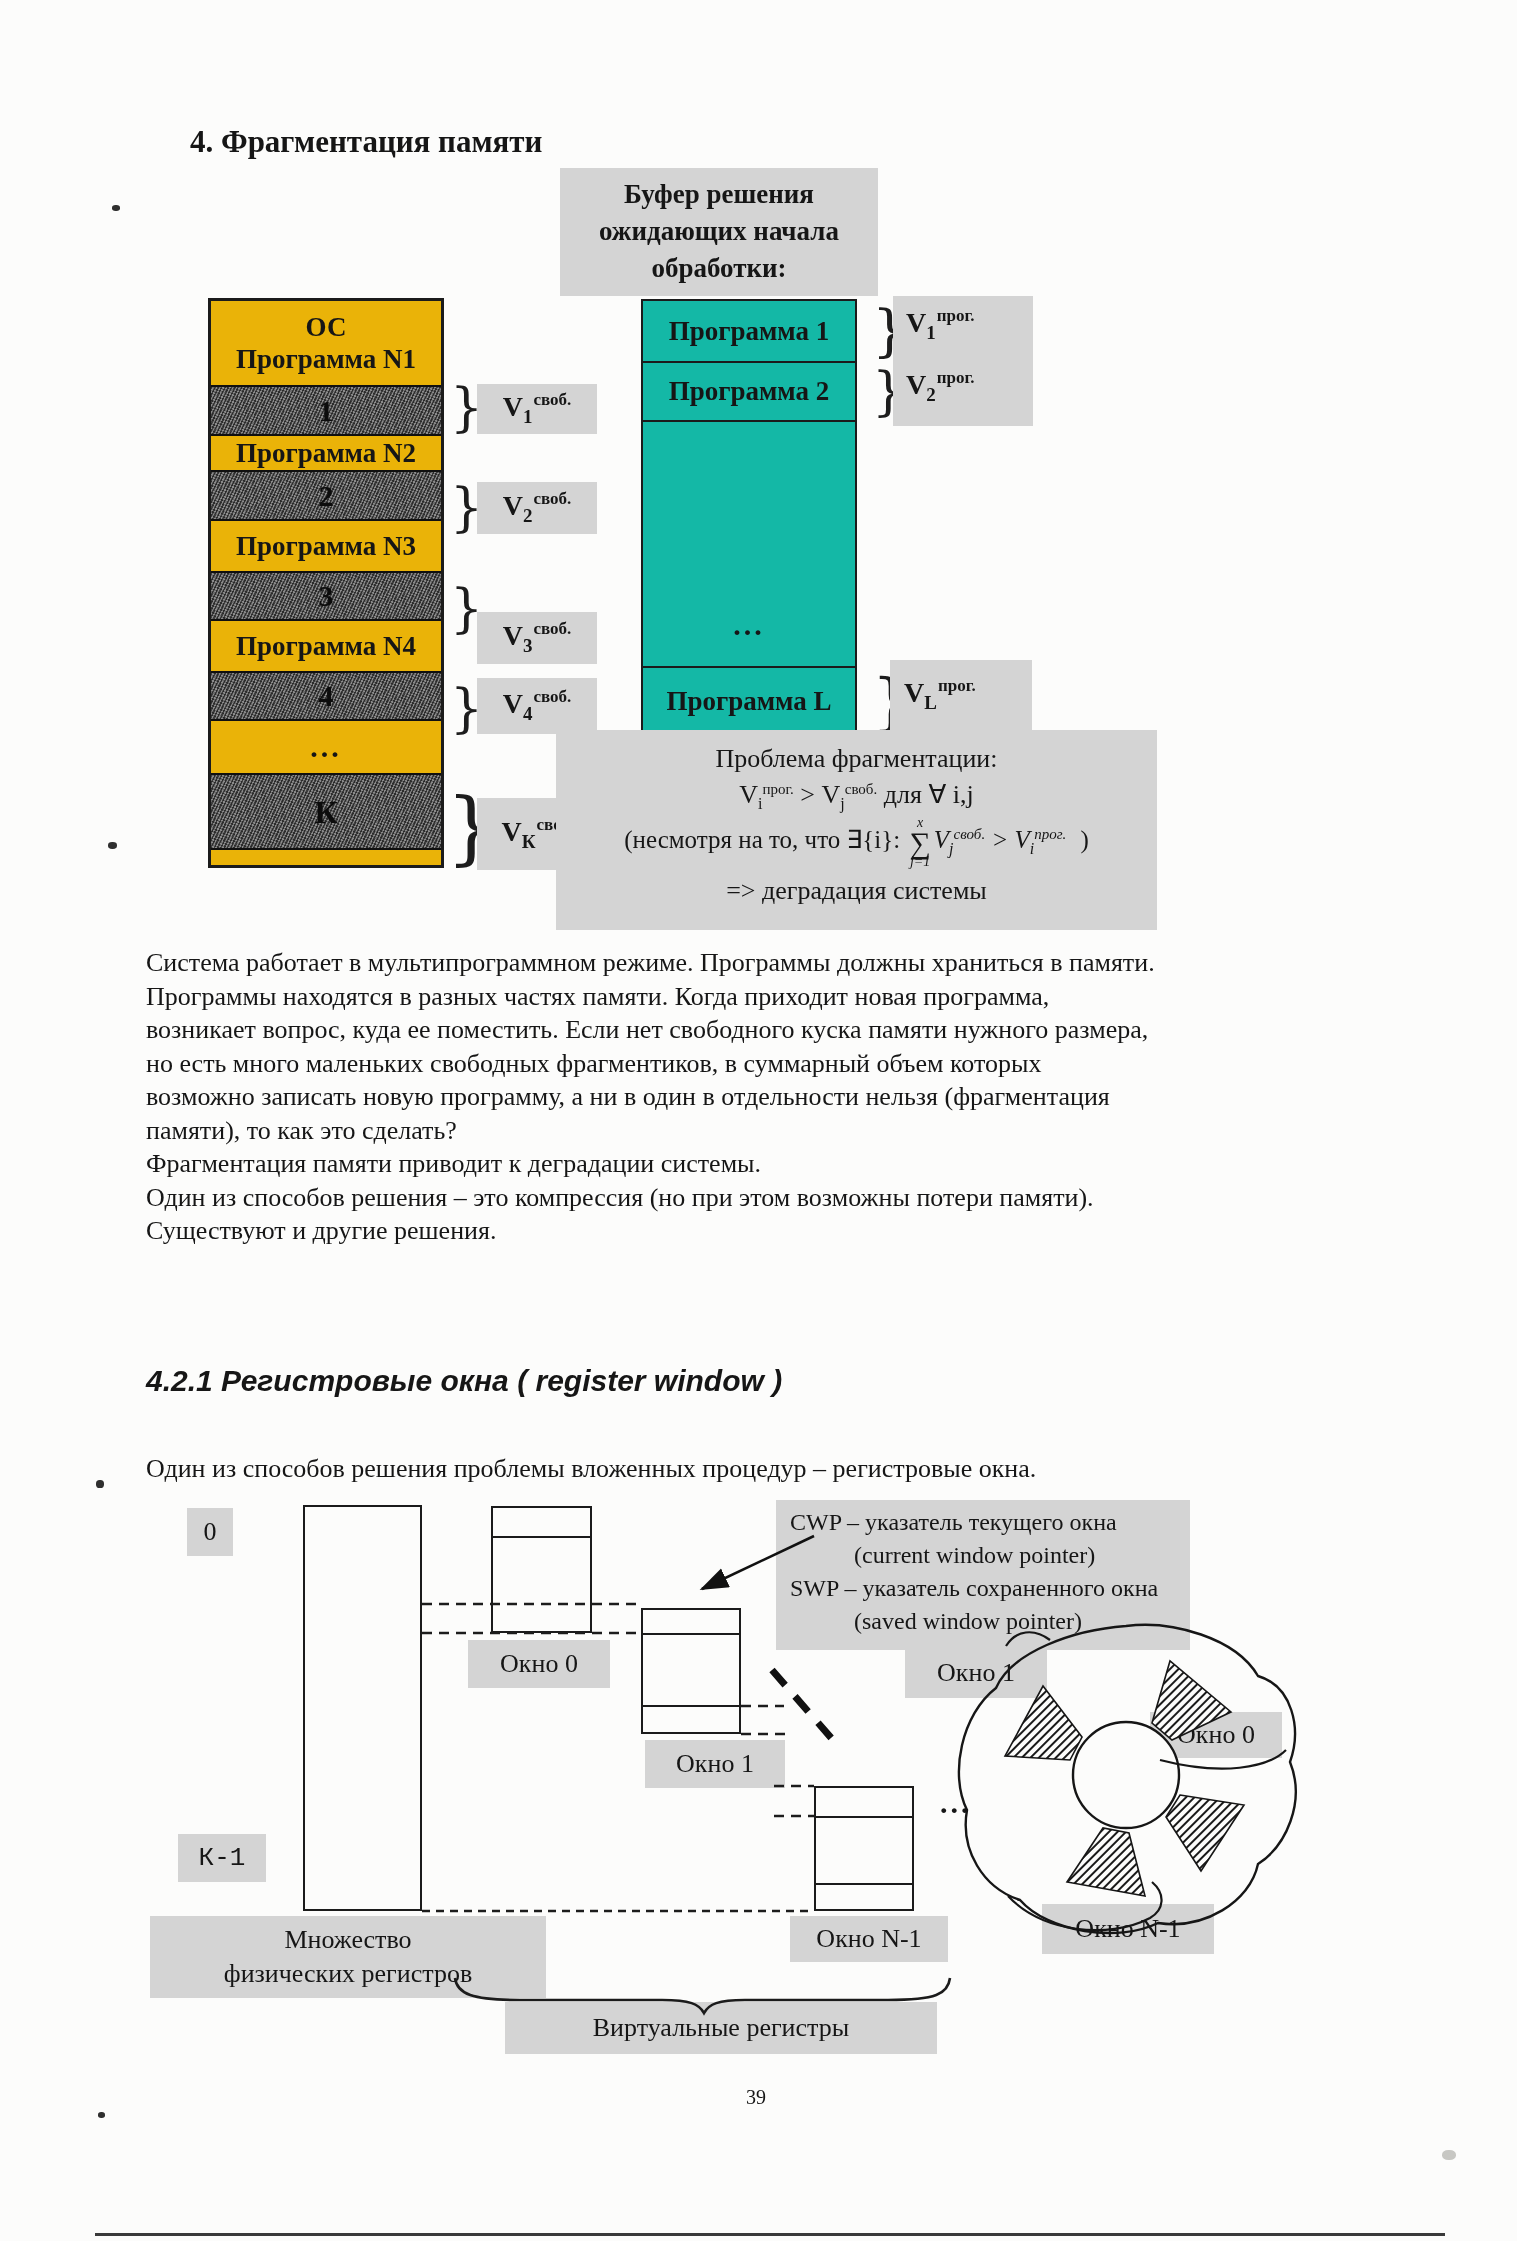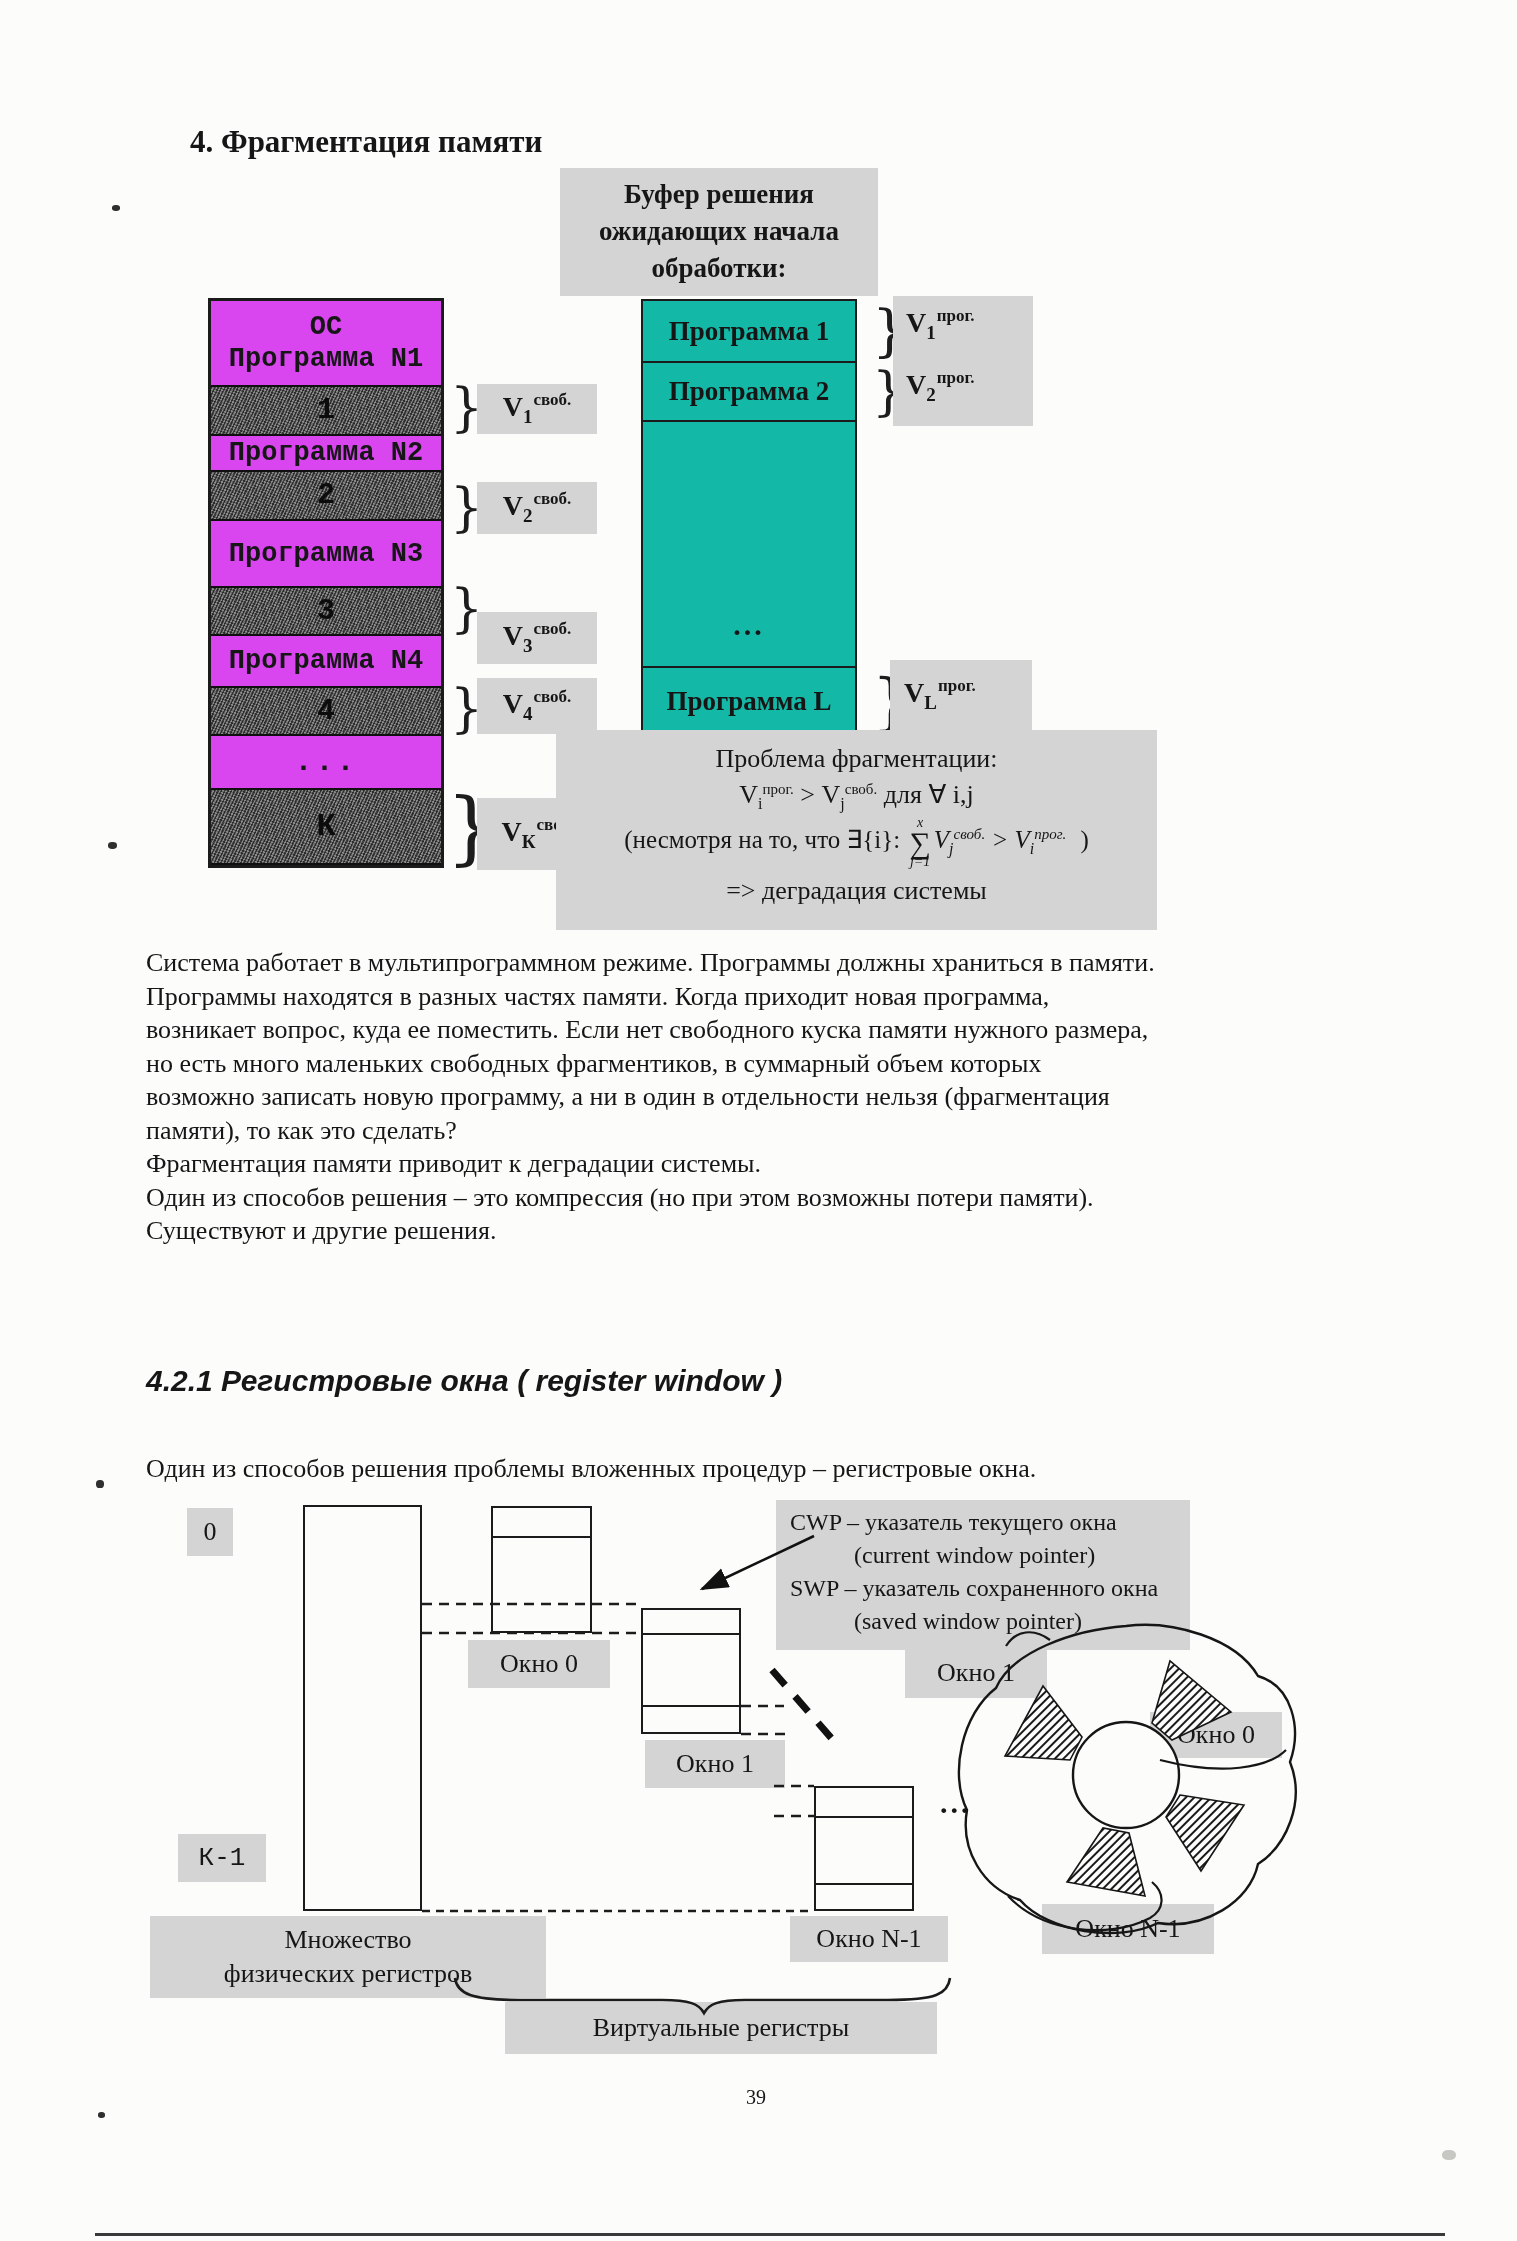--- a/index.html
+++ b/index.html
@@ -3,21 +3,21 @@
 <meta charset="utf-8">
 <style>
   html,body{margin:0;padding:0;}
   body{background:#e8e8e6;font-family:"Liberation Serif",serif;color:#161616;}
   .page{position:relative;width:1517px;height:2241px;background:#fcfcfb;margin:0 auto;overflow:hidden;}
   .abs{position:absolute;}
   .patch{position:absolute;background:#d4d4d4;}
   .center{display:flex;align-items:center;justify-content:center;text-align:center;}
   .doc-title{font-size:31px;font-weight:bold;}
   .hdr3{font-size:27px;font-weight:bold;line-height:37px;text-align:center;}
-  .membox{border:3px solid #1b1b1b;background:#d946ef;box-sizing:border-box;display:flex;flex-direction:column;font-family:Liberation Mono, monospace;}
+  .membox{border:3px solid #1b1b1b;background:#eab308;box-sizing:border-box;display:flex;flex-direction:column;}
   .mrow{box-sizing:border-box;display:flex;flex-direction:column;align-items:center;justify-content:center;font-size:27px;font-weight:bold;line-height:32px;}
   .dark{background:
         repeating-linear-gradient(115deg, rgba(0,0,0,.50) 0 1.5px, rgba(255,255,255,.10) 1.5px 3px),
         repeating-linear-gradient(25deg, rgba(0,0,0,.30) 0 1.5px, rgba(0,0,0,0) 1.5px 3px),
         #7d7d7d;
         border-top:2px solid #101010;border-bottom:2px solid #101010;color:#0c0c0c;font-size:30px;}
   .dotsrow{font-size:30px;font-weight:bold;letter-spacing:3px;}
   .bufbox{border:2.5px solid #1b1b1b;background:#14b8a6;box-sizing:border-box;display:flex;flex-direction:column;}
   .brow{box-sizing:border-box;display:flex;align-items:center;justify-content:center;font-size:27px;font-weight:bold;}
   .brace{line-height:1;display:flex;align-items:center;font-family:"DejaVu Serif",serif;color:#1d1d1d;font-weight:400;}
@@ -68,21 +68,21 @@
   </div>
 
   <div class="abs membox" style="left:208px;top:298px;width:236px;height:570px;">
     <div class="mrow" style="height:84px;">
       <span>ОС</span>
       <span>Программа N1</span>
     </div>
     <div class="mrow dark" style="height:51px;">1</div>
     <div class="mrow" style="height:34px;">Программа N2</div>
     <div class="mrow dark" style="height:51px;">2</div>
-    <div class="mrow" style="height:66px;">Программа N3</div>
+    <div class="mrow" style="height:50px;">Программа N3</div>
     <div class="mrow dark" style="height:50px;">3</div>
     <div class="mrow" style="height:50px;">Программа N4</div>
     <div class="mrow dark" style="height:50px;">4</div>
     <div class="mrow dotsrow" style="height:52px;">...</div>
     <div class="mrow dark" style="height:77px;font-size:32px;">К</div>
   </div>
 
   <div class="abs brace" style="left:450px;top:379px;height:56px;font-size:52px;">}</div>
   <div class="abs brace" style="left:450px;top:479px;height:56px;font-size:52px;">}</div>
   <div class="abs brace" style="left:450px;top:580px;height:56px;font-size:52px;">}</div>

